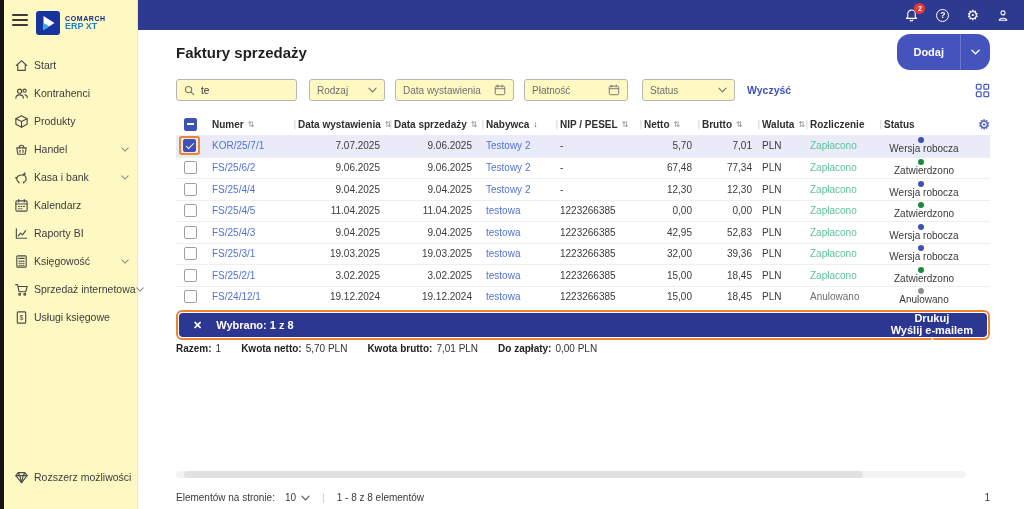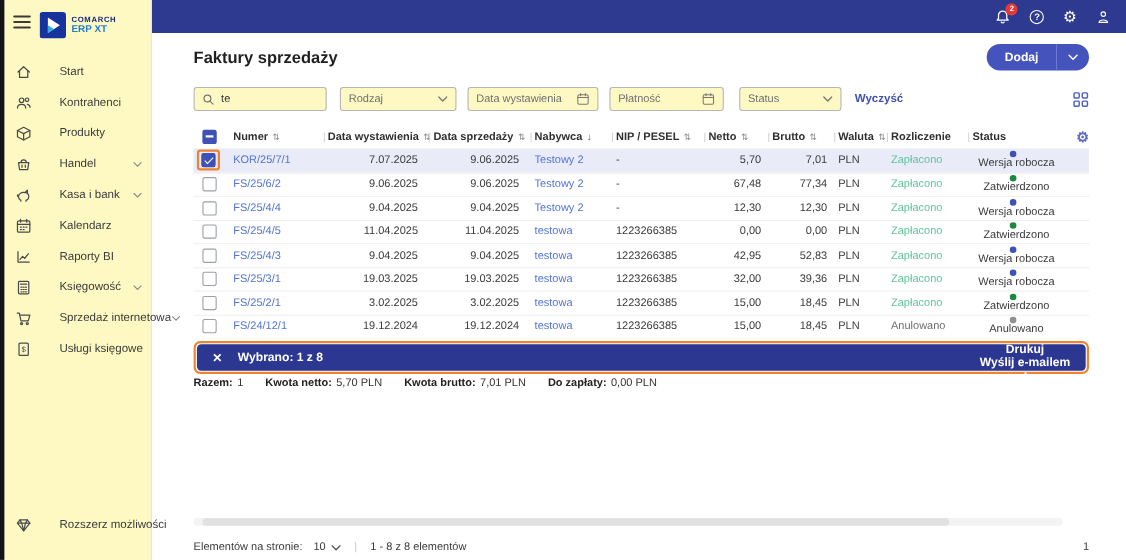--- a/index.html
+++ b/index.html
@@ -14,46 +14,46 @@
   .sidebar { position:absolute; left:4px; top:0; bottom:0; width:134px; background:#fef9c3; border-right:1px solid #e3e3e3; z-index:5; }
   .sidebar-top { display:flex; align-items:flex-start; padding:11px 6px 16px 8px; }
   .hamburger { width:16px; margin-top:3px; cursor:pointer; }
   .hamburger span { display:block; height:2px; background:#3a3a3a; margin:0 0 3px 0; border-radius:1px; }
   .logo-wrap { display:flex; align-items:center; margin-left:8px; }
   .logo-text { margin-left:5px; line-height:1.05; }
   .logo-line1 { font-size:7px; font-weight:bold; letter-spacing:.6px; color:#12287c; }
   .logo-line2 { font-size:9px; font-weight:bold; color:#1d7fd0; }
   .nav-item { display:flex; align-items:center; padding:6px 8px 6px 9px; cursor:pointer; }
   .nav-item .ic { width:16px; height:16px; flex:0 0 16px; display:flex; align-items:center; justify-content:center; }
-  .nav-item .lbl { margin-left:25px; font-size:10.5px; color:#3c3c3c; white-space:nowrap; }
+  .nav-item .lbl { margin-left:5px; font-size:10.5px; color:#3c3c3c; white-space:nowrap; }
   .nav-item .chev { margin-left:auto; color:#8a8a8a; display:flex; }
   .sidebar-bottom { position:absolute; bottom:18px; left:0; right:0; }
 
   
   .topbar { position:absolute; left:138px; right:0; top:0; height:30px; background:#2d3a8f; display:flex; align-items:center; justify-content:flex-end; padding-right:14px; z-index:4; }
   .topbar .tb-ic { margin-left:17px; color:#fff; display:flex; align-items:center; position:relative; cursor:pointer; }
   .badge { position:absolute; top:-5px; right:-6px; min-width:11px; height:11px; border-radius:6px; background:#e53935; color:#fff; font-size:7px; font-weight:bold; display:flex; align-items:center; justify-content:center; padding:0 2px; }
   .q-circle { width:13px; height:13px; border:1.2px solid #fff; border-radius:50%; font-size:8.5px; font-weight:bold; color:#fff; display:flex; align-items:center; justify-content:center; }
   .gear-glyph { font-size:14px; line-height:1; color:#fff; }
 
   
   .main { position:absolute; left:138px; right:0; top:30px; bottom:0; background:#fff; padding:0 34px 0 38px; }
   .page-header { display:flex; align-items:center; justify-content:space-between; margin-top:9px; height:26px; }
   .page-title { font-size:15px; font-weight:bold; color:#1f1f1f; }
-  .add-split { display:flex; height:24px; border-radius:13px; overflow:hidden; background:#4553bd; cursor:pointer; }
+  .add-split { display:flex; height:36px; border-radius:13px; overflow:hidden; background:#4553bd; cursor:pointer; }
   .add-main { color:#fff; font-size:11px; font-weight:bold; padding:0 16px; display:flex; align-items:center; }
   .add-caret { width:30px; display:flex; align-items:center; justify-content:center; border-left:1px solid #6a76cf; color:#fff; }
 
   
   .filters { display:flex; align-items:center; margin-top:13px; height:24px; }
   .f-box { height:22px; border:1px solid #b6b6b6; border-radius:3px; display:flex; align-items:center; padding:0 7px; color:#6f6f6f; font-size:10px; background:#fef9c3; cursor:pointer; }
   .f-search { width:121px; color:#333; cursor:text; }
   .f-search .sv { margin-left:6px; font-size:10px; color:#333; }
   .f-sel { justify-content:space-between; }
-  .f-rodzaj { width:106px; margin-left:12px; }
+  .f-rodzaj { width:76px; margin-left:12px; }
   .f-dw { width:119px; margin-left:10px; }
   .f-pl { width:104px; margin-left:10px; }
   .f-status { width:93px; margin-left:14px; }
   .f-clear { margin-left:12px; font-size:10.5px; font-weight:bold; color:#3f51b5; cursor:pointer; }
   .f-grid { margin-left:auto; display:flex; cursor:pointer; }
 
   
   .grid-cols { display:grid; grid-template-columns:36px 86px 96px 92px 74px 84px 58px 60px 48px 74px 1fr 26px; align-items:center; }
   .thead { height:22px; margin-top:11px; font-size:10px; font-weight:bold; color:#2f2f2f; }
   .hcell { position:relative; display:flex; align-items:center; height:100%; }

